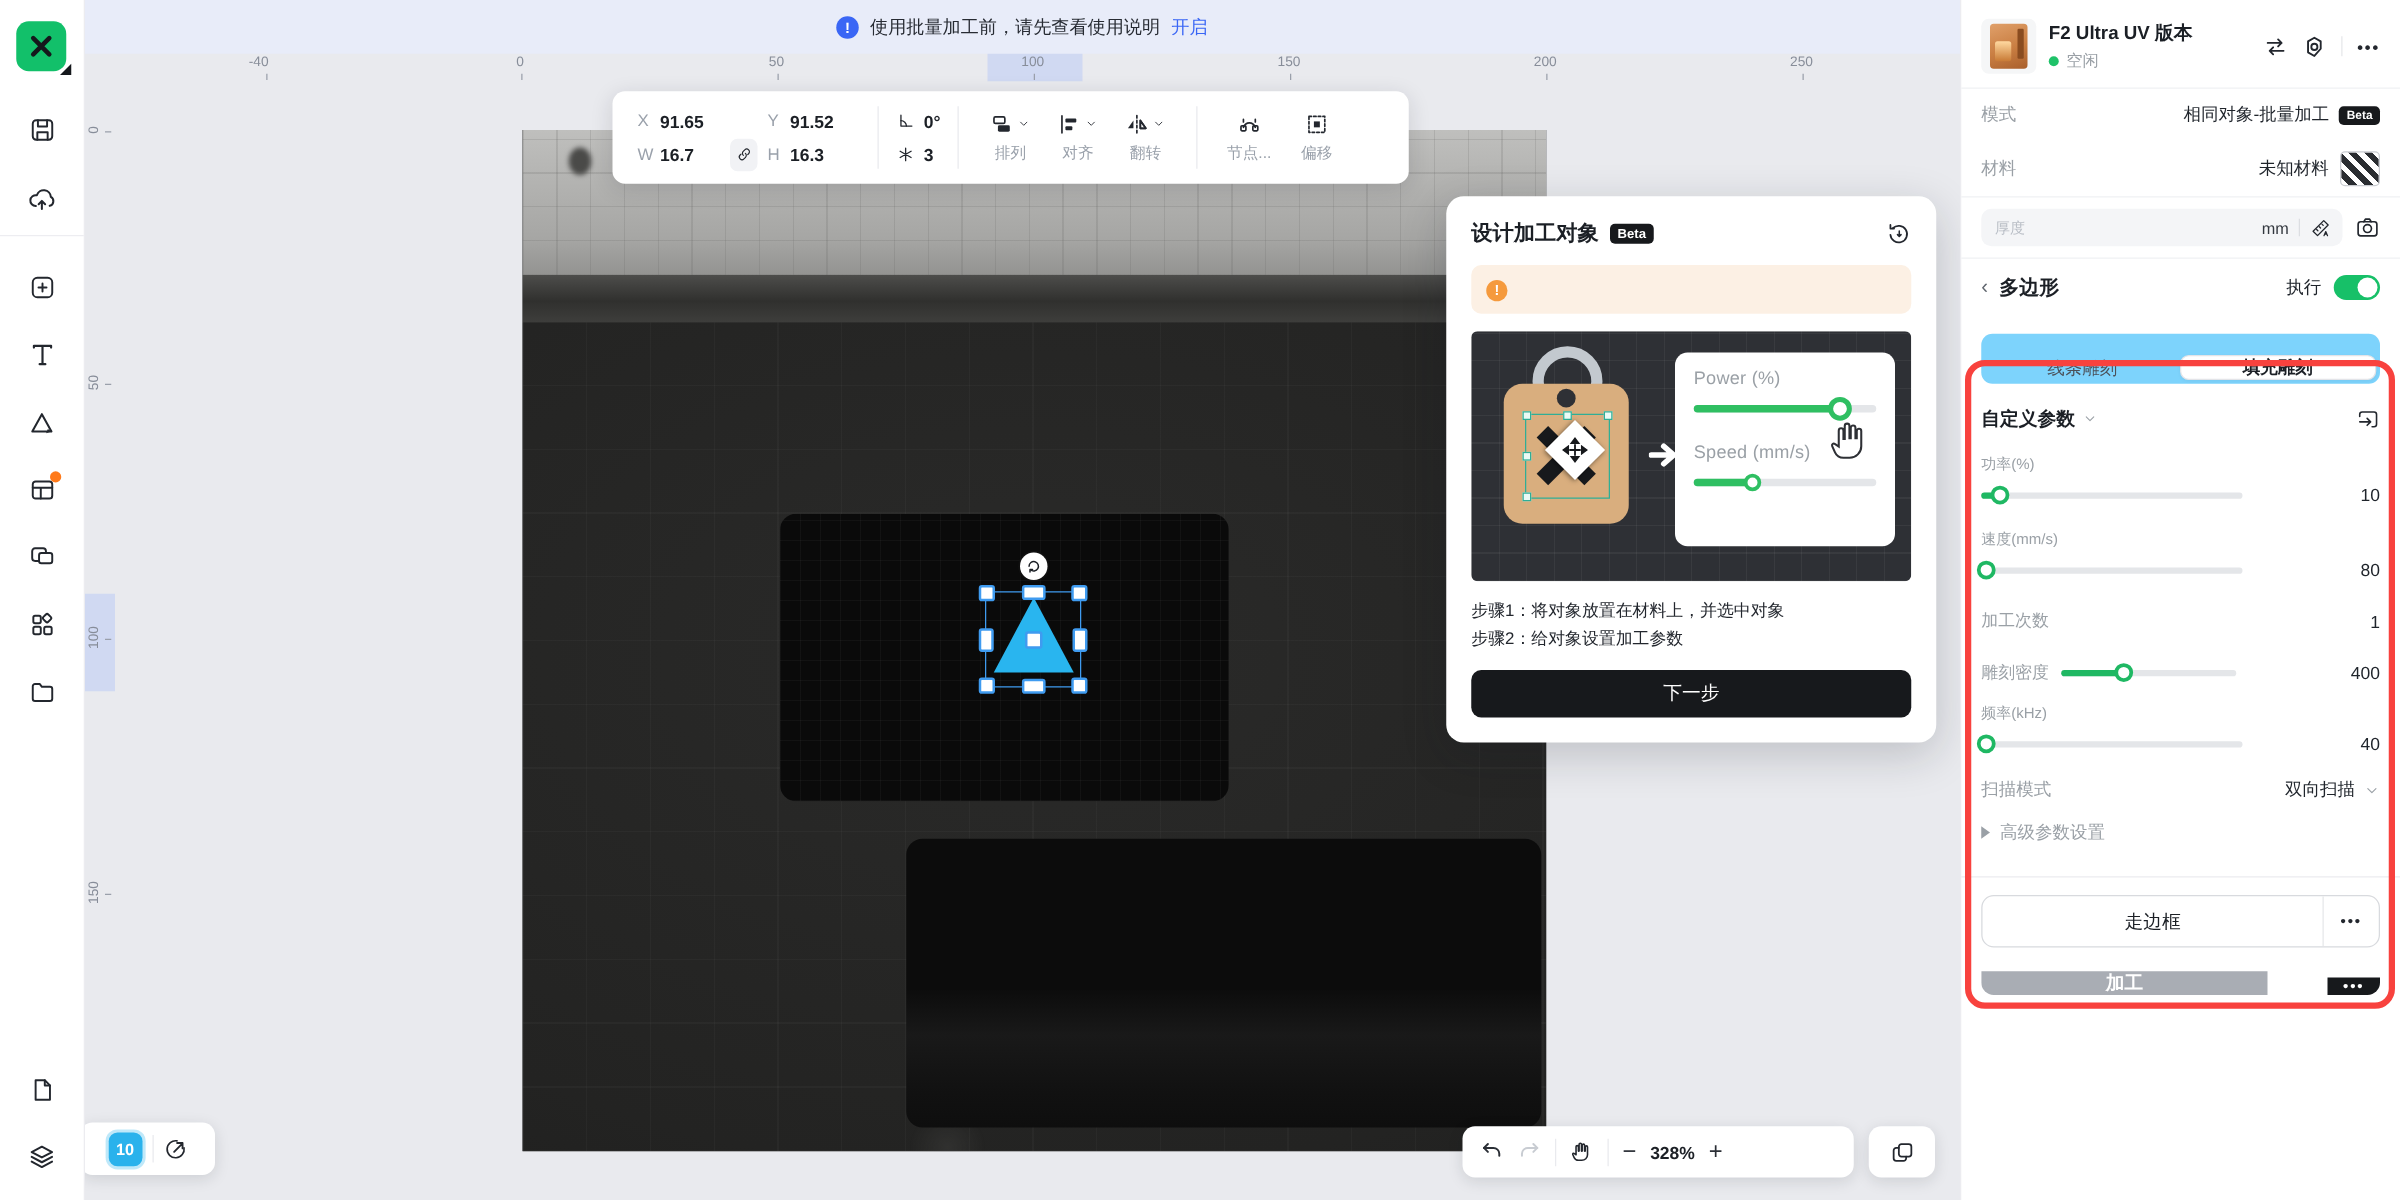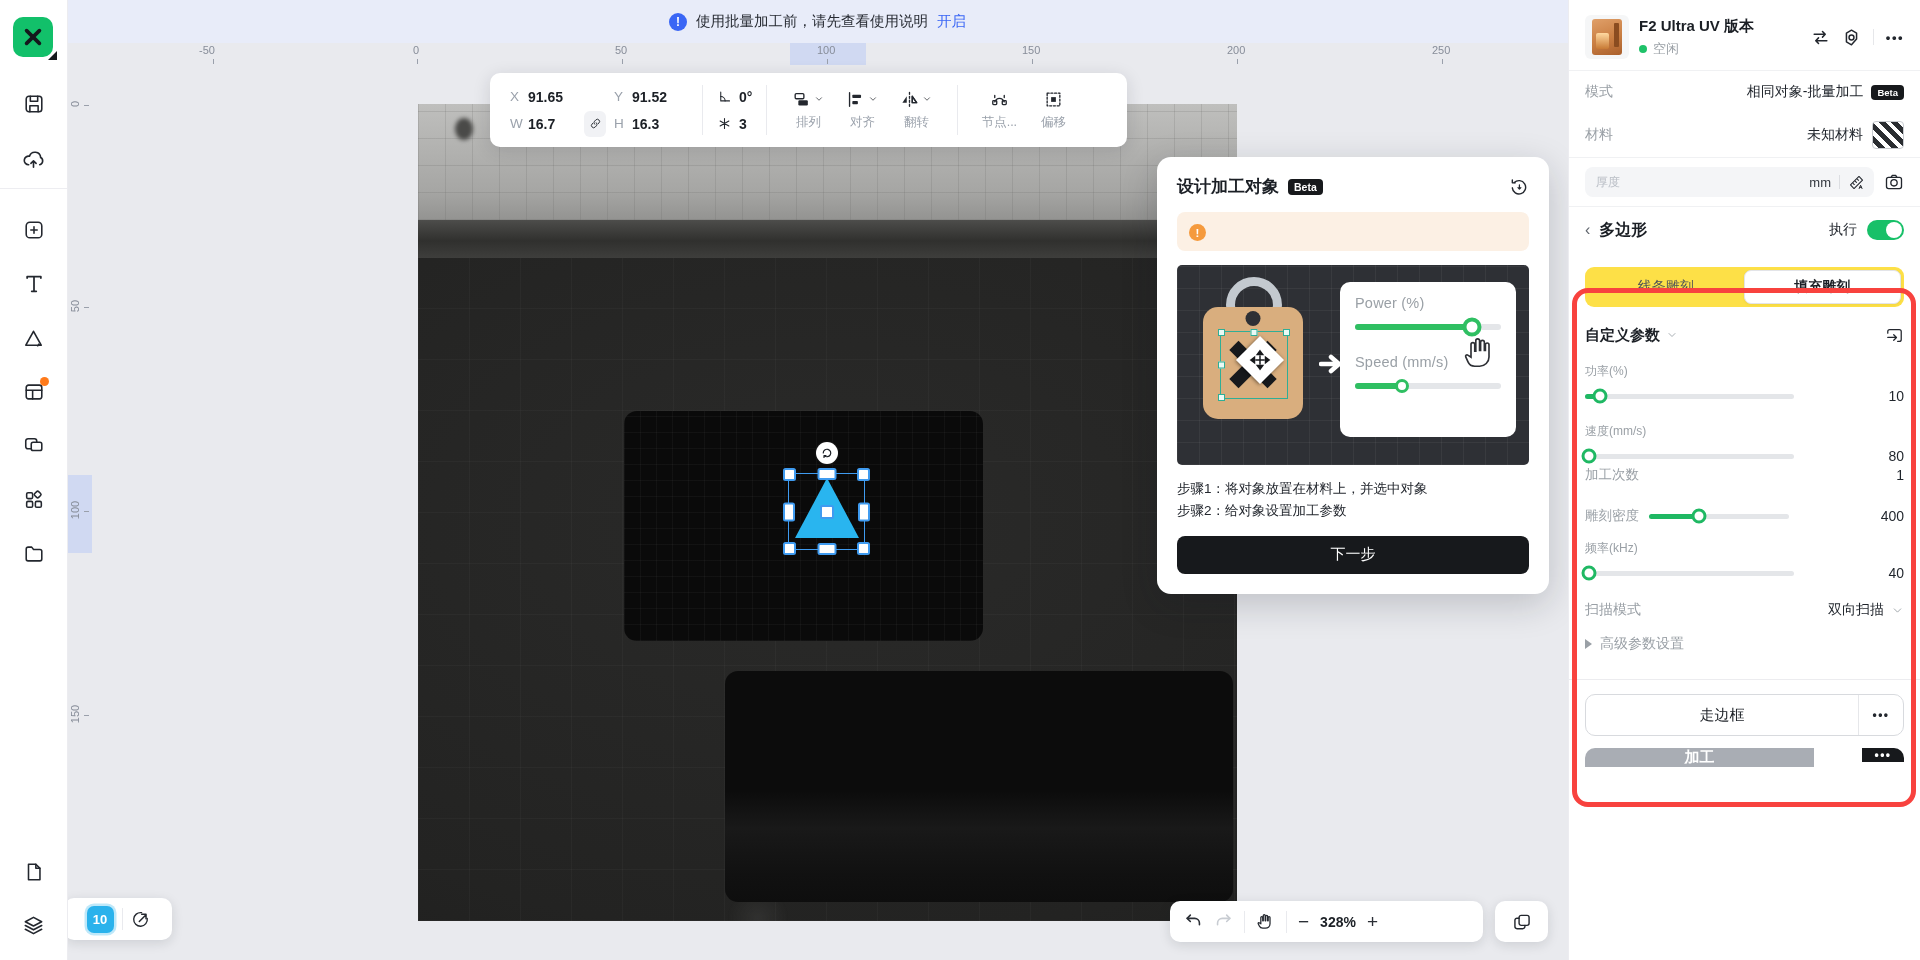--- a/index.html
+++ b/index.html
@@ -148,21 +148,21 @@
   .thickfield input{border:none;outline:none;background:transparent;flex:1;font-size:12px;color:#1f242b;font-family:Liberation Serif, serif;min-width:0;}
   .thickfield input::placeholder{color:#b9bec6;}
   .unit{font-size:13px;color:#33383f;}
   .tf-sep{width:1px;height:14px;background:#dcdee2;}
   .layerrow{height:46px;}
   .backchev{font-size:16px;color:#60666e;margin-right:9px;cursor:pointer;}
   .layername{font-size:16px;font-weight:700;color:#1b1f25;}
   .exec{font-size:14px;color:#1f242b;margin-left:auto;margin-right:10px;}
   .toggle{width:37px;height:20px;border-radius:10px;background:#17c068;position:relative;cursor:pointer;}
   .toggle:after{content:"";position:absolute;right:2px;top:2px;width:16px;height:16px;border-radius:50%;background:#fff;}
-  .tabs{margin-top:14px;height:40px;background:#fde047;border-radius:9px;padding:3px;display:flex;box-sizing:border-box;}
+  .tabs{margin-top:14px;height:40px;background:#7dd3fc;border-radius:9px;padding:3px;display:flex;box-sizing:border-box;align-items:flex-end;}
   .tab{flex:1;display:flex;align-items:center;justify-content:center;font-size:14px;color:#4b5058;border-radius:7px;cursor:pointer;}
   .tab.active{background:#fff;border:1px solid #e3e4e8;box-shadow:0 1px 3px rgba(0,0,0,.05);color:#1b1f25;font-weight:700;}
   .presetrow{margin-top:15px;height:26px;}
   .preset{font-size:15px;font-weight:700;color:#1b1f25;display:flex;align-items:center;gap:6px;cursor:pointer;}
   .gridbtn{margin-top:9px;height:38px;border:1px solid #d8dade;border-radius:8px;display:flex;align-items:center;justify-content:center;font-size:14px;color:#23272e;cursor:pointer;}
   .parm{margin-top:15px;}
   .parm .lbl{font-size:12px;color:#9aa0a6;}
   .srow{display:flex;align-items:center;margin-top:8px;}
   .slider{position:relative;width:209px;height:5px;border-radius:3px;background:#e4e6e9;}
   .sfill{position:absolute;left:0;top:0;height:5px;border-radius:3px;background:#1fb863;}
@@ -170,21 +170,21 @@
   .pnum{margin-left:auto;font-size:14px;color:#1f242b;}
   .inline-lbl{font-size:13.5px;color:#9aa0a6;margin-right:10px;}
   .scanrow{margin-top:17px;height:24px;}
   .scanval{font-size:14px;color:#1f242b;margin-left:auto;margin-right:7px;}
   .advrow{margin-top:13px;display:flex;align-items:center;gap:8px;color:#9aa0a6;font-size:14px;cursor:pointer;}
   .advtri{width:0;height:0;border-left:7px solid #9aa0a6;border-top:5px solid transparent;border-bottom:5px solid transparent;}
   .bigdiv{height:1px;background:#ececef;margin:26px -16px 0;}
   .framebtn{margin-top:14px;height:40px;border:1px solid #d8dade;border-radius:10px;display:flex;align-items:stretch;overflow:hidden;cursor:pointer;}
   .framebtn .fl{flex:1;display:flex;align-items:center;justify-content:center;font-size:15px;color:#1b1f25;}
   .framebtn .fr{width:44px;border-left:1px solid #e6e7ea;display:flex;align-items:center;justify-content:center;color:#23272e;font-size:12px;letter-spacing:1.5px;font-weight:700;}
-  .startbtn{margin-top:12px;height:38px;border-radius:10px;overflow:hidden;display:flex;align-items:flex-start;cursor:pointer;gap:48px;}
+  .startbtn{height:38px;border-radius:10px;overflow:hidden;display:flex;align-items:flex-end;cursor:pointer;gap:48px;}
   .startbtn .sl{flex:1;background:#a9adb4;display:flex;align-items:center;justify-content:center;color:#fff;font-size:15px;font-weight:700;}
   .startbtn .sr{width:42px;background:#17191c;display:flex;align-items:center;justify-content:center;color:#fff;font-size:12px;letter-spacing:1.5px;font-weight:700;}
 
   
   .redbox{left:1572px;top:288px;width:344px;height:519px;border:5px solid #f8423e;border-radius:16px;box-sizing:border-box;z-index:40;pointer-events:none;}
 </style>
 </head>
 <body>
 
 <div class="stage">
@@ -192,21 +192,21 @@
   <div class="banner abs">
     <span class="binfo">!</span>
     <span class="btext">使用批量加工前，请先查看使用说明</span>
     <span class="blink">开启</span>
   </div>
   <div class="bclose abs" style="left:1531px;top:11px;">✕</div>
 
   <div class="hl abs" style="left:790px;top:41px;width:76px;height:24px;"></div>
   <div class="hl abs" style="left:67px;top:475px;width:25px;height:78px;"></div>
 
-  <div class="rlab" style="left:199px;top:44px;">-50</div>
+  <div class="rlab" style="left:199px;top:44px;">-40</div>
   <div class="rlab" style="left:413px;top:44px;">0</div>
   <div class="rlab" style="left:615px;top:44px;">50</div>
   <div class="rlab" style="left:817px;top:44px;">100</div>
   <div class="rlab" style="left:1022px;top:44px;">150</div>
   <div class="rlab" style="left:1227px;top:44px;">200</div>
   <div class="rlab" style="left:1432px;top:44px;">250</div>
   <div class="rtick-v" style="left:213px;top:59px;"></div>
     <div class="rtick-v" style="left:417px;top:59px;"></div>
   <div class="rtick-v" style="left:622px;top:59px;"></div>
     <div class="rtick-v" style="left:827px;top:59px;"></div>
@@ -651,21 +651,21 @@
       <div class="lbl">速度(mm/s)</div>
       <div class="srow">
         <div class="slider">
           <div class="sfill" style="width: 2%;"></div>
           <div class="shandle" style="left: 2%;"></div>
         </div>
         <span class="pnum">80</span>
       </div>
     </div>
 
-    <div class="prow" style="height:22px;">
+    <div class="prow" style="margin-top:22px;height:22px;">
       <span class="lbl" style="font-size:13.5px;color:#9aa0a6;">加工次数</span>
       <span class="pnum">1</span>
     </div>
 
     <div class="prow" style="margin-top:19px;height:22px;">
       <span class="inline-lbl">雕刻密度</span>
       <div class="slider" style="width:140px;">
         <div class="sfill" style="width: 36%;"></div>
         <div class="shandle" style="left: 36%;"></div>
       </div>

